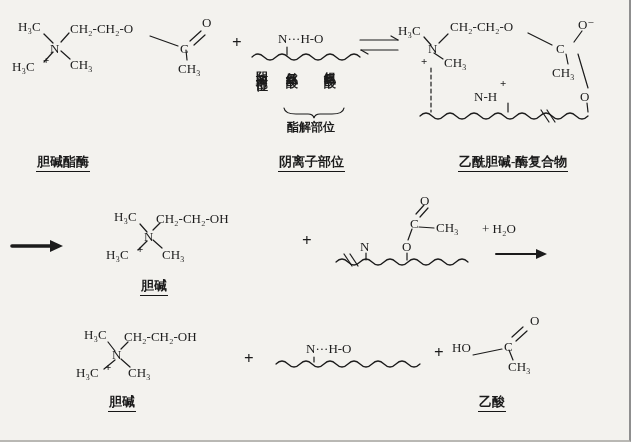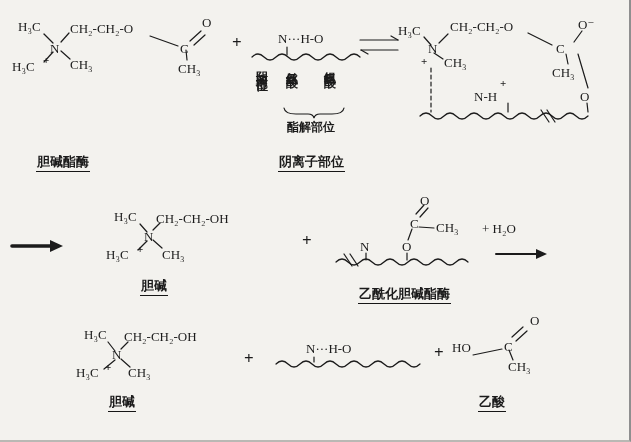--- a/index.html
+++ b/index.html
@@ -145,37 +145,37 @@
   <span class="t" style="left:450px;top:20px">CH₂-CH₂-O</span>
   <span class="t" style="left:428px;top:42px">N</span>
   <span class="t small" style="left:421px;top:56px">+</span>
   <span class="t" style="left:444px;top:56px">CH₃</span>
   <span class="t" style="left:556px;top:42px">C</span>
   <span class="t" style="left:578px;top:18px">O⁻</span>
   <span class="t" style="left:552px;top:66px">CH₃</span>
   <span class="t" style="left:580px;top:90px">O</span>
   <span class="t" style="left:474px;top:90px">N-H</span>
   <span class="t small" style="left:500px;top:78px">+</span>
+  <span class="lbl" style="left:458px;top:154px">乙酰胆碱-酶复合物</span>
 
   <span class="t" style="left:114px;top:210px">H₃C</span>
   <span class="t" style="left:156px;top:212px">CH₂-CH₂-OH</span>
   <span class="t" style="left:144px;top:230px">N</span>
   <span class="t small" style="left:137px;top:244px">+</span>
   <span class="t" style="left:106px;top:248px">H₃C</span>
   <span class="t" style="left:162px;top:248px">CH₃</span>
   <span class="lbl" style="left:140px;top:278px">胆碱</span>
 
   <span class="t big" style="left:302px;top:232px">+</span>
 
   <span class="t" style="left:420px;top:194px">O</span>
   <span class="t" style="left:410px;top:217px">C</span>
   <span class="t" style="left:436px;top:221px">CH₃</span>
   <span class="t" style="left:402px;top:240px">O</span>
   <span class="t" style="left:360px;top:240px">N</span>
-  <span class="lbl" style="left:358px;top:286px">乙酰化胆碱酯酶</span>
 
   <span class="t" style="left:482px;top:222px">+ H₂O</span>
 
   <span class="t" style="left:84px;top:328px">H₃C</span>
   <span class="t" style="left:124px;top:330px">CH₂-CH₂-OH</span>
   <span class="t" style="left:112px;top:348px">N</span>
   <span class="t small" style="left:105px;top:362px">+</span>
   <span class="t" style="left:76px;top:366px">H₃C</span>
   <span class="t" style="left:128px;top:366px">CH₃</span>
   <span class="lbl" style="left:108px;top:394px">胆碱</span>

